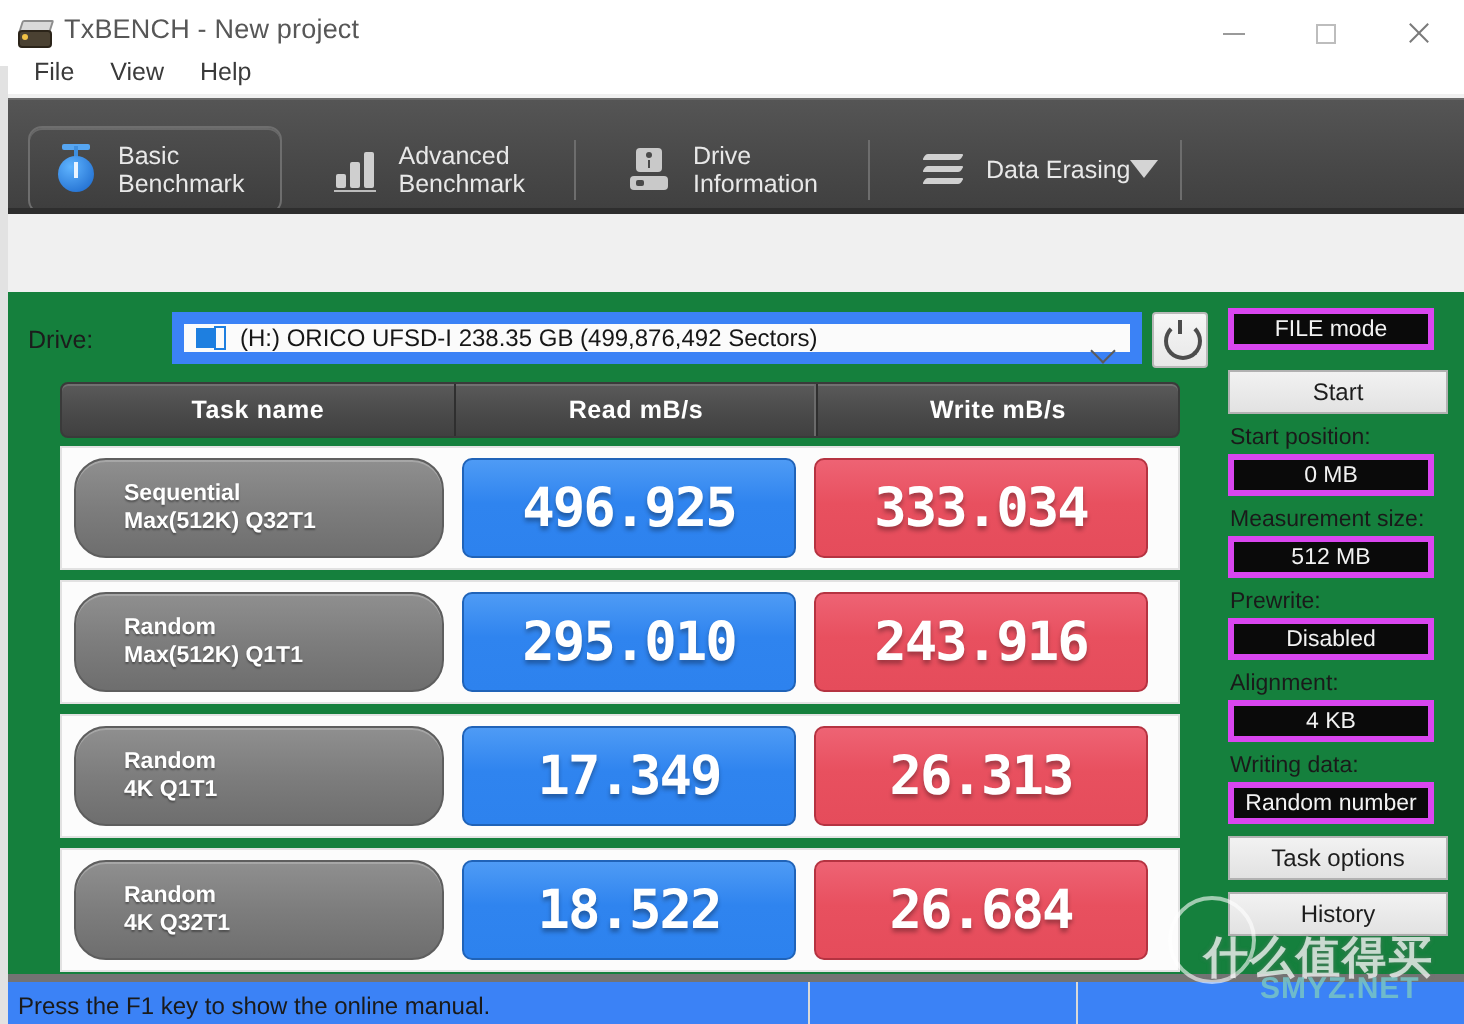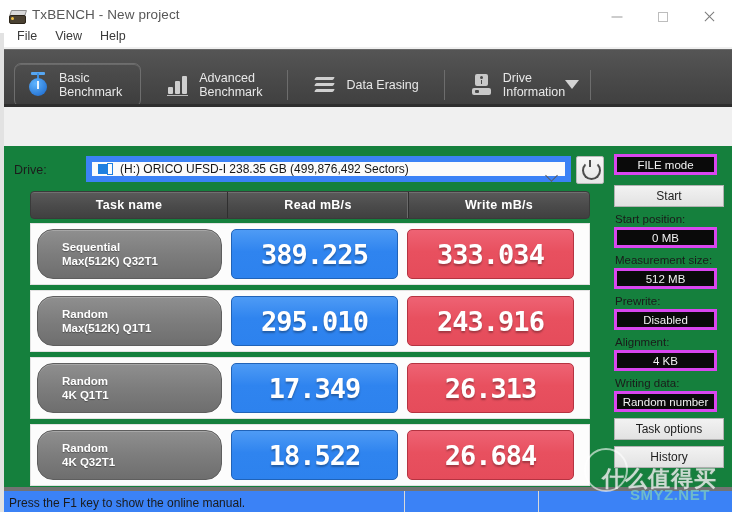--- a/index.html
+++ b/index.html
@@ -192,47 +192,47 @@
             <div class="axis"></div>
         </div>
         <div class="tlabel">
           <span>Advanced</span>
           <small>Benchmark</small>
         </div>
         <div class="sep" style="right:-14px;"></div>
       </div>
 
       <div class="tab" style="margin-left:28px;">
-        <div class="ticon ic-zig">
-          <i></i>
-            <i></i>
-            <i></i>
-        </div>
-        <div class="tlabel">
-          <span>Data Erasing</span>
-        </div>
-        <div class="sep" style="right:-14px;"></div>
-      </div>
-
-      <div class="tab" style="margin-left:28px;">
         <div class="ticon ic-drive">
           <div class="top">
               <em></em>
               <b></b>
             </div>
             <div class="bot">
               <u></u>
             </div>
         </div>
         <div class="tlabel">
           <span>Drive</span>
           <small>Information</small>
         </div>
         <div class="sep" style="right:-14px;"></div>
       </div>
+
+      <div class="tab" style="margin-left:28px;">
+        <div class="ticon ic-zig">
+          <i></i>
+            <i></i>
+            <i></i>
+        </div>
+        <div class="tlabel">
+          <span>Data Erasing</span>
+        </div>
+        <div class="sep" style="right:-14px;"></div>
+      </div>
     </div>
     <div class="tab-more">
       <div class="chev"></div>
     </div>
   </div>
 
   <div class="content">
 
     <div class="driverow">
       <div class="drive-label">Drive:</div>
@@ -257,21 +257,21 @@
         <div class="th c3">Write mB/s</div>
       </div>
 
       <div class="rows">
         <div class="row">
           <div class="taskcell">
             <div class="t1">Sequential</div>
             <div class="t2">Max(512K) Q32T1</div>
           </div>
           <div class="valcell read">
-            <span class="num">389.225</span>
+            <span class="num">496.925</span>
           </div>
           <div class="valcell write">
             <span class="num">333.034</span>
           </div>
         </div>
 
         <div class="row">
           <div class="taskcell">
             <div class="t1">Random</div>
             <div class="t2">Max(512K) Q1T1</div>

